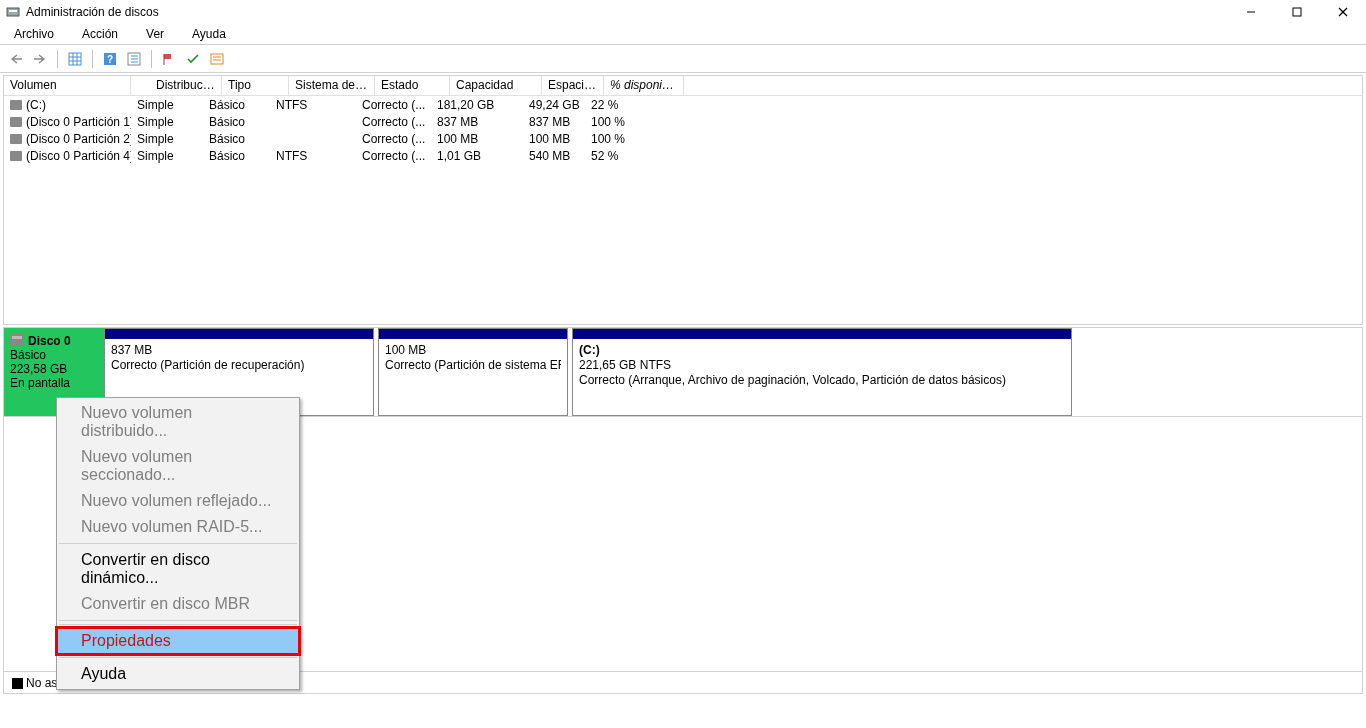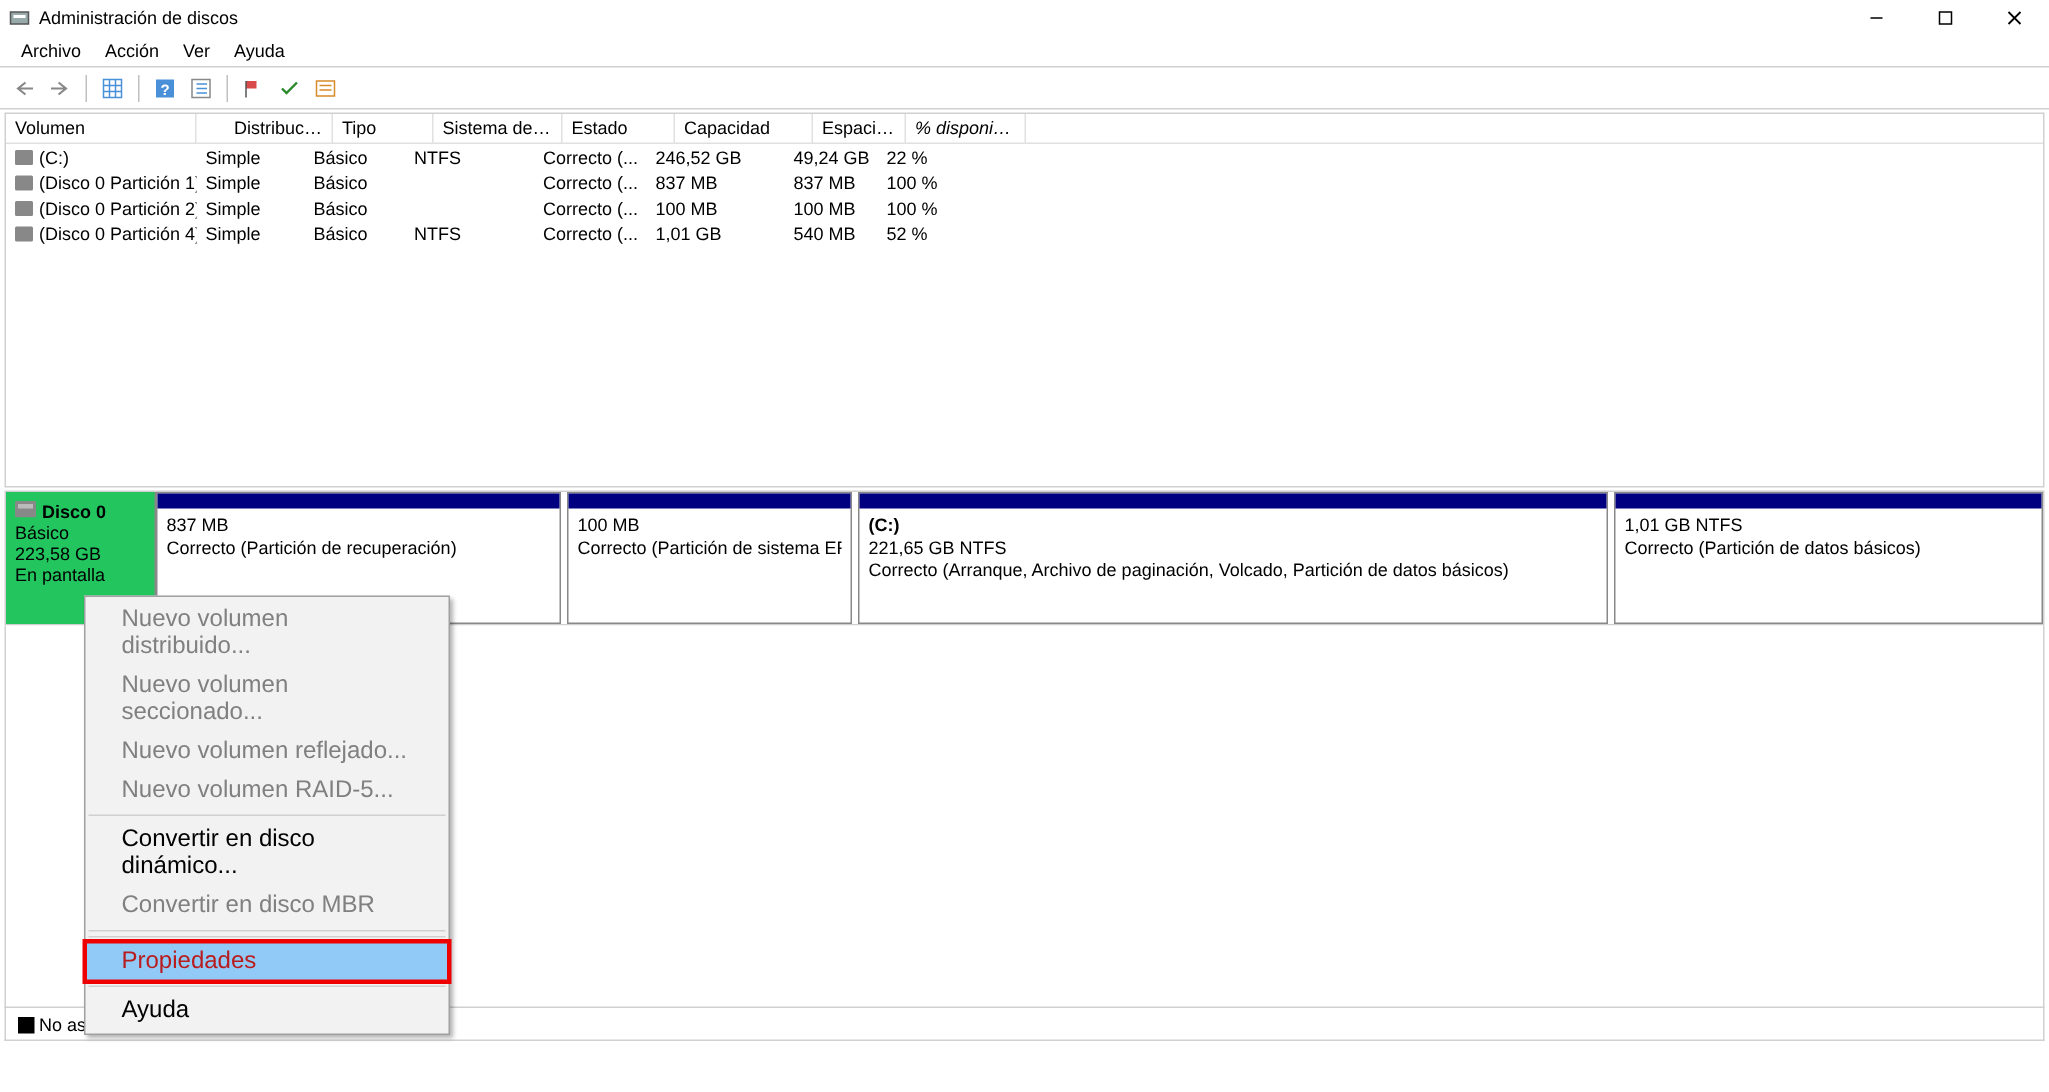--- a/index.html
+++ b/index.html
@@ -2,21 +2,21 @@
 <html><head>
 <meta charset="utf-8">
 <style>
   * { box-sizing: border-box; margin: 0; padding: 0; }
   body { font-family: "Segoe UI", Tahoma, sans-serif; font-size: 12px; background: #fff; color: #000; width: 1366px; height: 728px; overflow: hidden; position: relative; }
   .titlebar { height: 24px; display: flex; align-items: center; padding: 0 6px; }
   .titlebar .app-icon { width: 14px; height: 14px; margin-right: 6px; display: inline-flex; }
   .titlebar .title { font-size: 12px; }
   .window-controls { position: absolute; right: 0; top: 0; display: flex; }
   .window-controls .btn { width: 46px; height: 24px; display: flex; align-items: center; justify-content: center; }
-  .menubar { height: 21px; display: flex; align-items: center; padding: 0 6px; }
+  .menubar { height: 21px; display: flex; align-items: center; padding: 0 6px; gap: 12px; }
   .menubar .menu-item { padding: 2px 8px; }
   .sep-line { border-bottom: 1px solid #d0d0d0; }
   .toolbar { height: 28px; display: flex; align-items: center; padding: 0 6px; gap: 4px; border-bottom: 1px solid #d0d0d0; }
   .toolbar .tb-btn { width: 20px; height: 20px; display: flex; align-items: center; justify-content: center; }
   .toolbar .tb-sep { width: 1px; height: 18px; background: #c0c0c0; margin: 0 3px; }
   .list-pane { height: 250px; border: 1px solid #d0d0d0; margin: 2px 3px; position: relative; background: #fff; }
   .list-header { display: flex; height: 20px; border-bottom: 1px solid #e0e0e0; background: #fff; }
   .list-header .col { border-right: 1px solid #e0e0e0; padding: 2px 6px; white-space: nowrap; overflow: hidden; text-overflow: ellipsis; }
   .list-rows .row { display: flex; height: 17px; align-items: center; }
   .list-rows .cell { padding: 1px 6px; white-space: nowrap; overflow: hidden; }
@@ -145,21 +145,21 @@
       <div class="col" style="width: 62px;">Espacio ...</div>
       <div class="col" style="width: 80px; font-style: italic;">% disponible</div>
     </div>
   <div class="list-rows" id="list-rows">
       <div class="row">
         <div class="cell" style="width: 127px;"><span class="disk-icon-sm"></span>(C:)</div>
         <div class="cell" style="width: 72px;">Simple</div>
         <div class="cell" style="width: 67px;">Básico</div>
         <div class="cell" style="width: 86px;">NTFS</div>
         <div class="cell" style="width: 75px;">Correcto (...</div>
-        <div class="cell" style="width: 92px;">246,52 GB</div>
+        <div class="cell" style="width: 92px;">181,20 GB</div>
         <div class="cell" style="width: 62px;">49,24 GB</div>
         <div class="cell" style="width: 80px;">22 %</div>
       </div>
       <div class="row">
         <div class="cell" style="width: 127px;"><span class="disk-icon-sm"></span>(Disco 0 Partición 1)</div>
         <div class="cell" style="width: 72px;">Simple</div>
         <div class="cell" style="width: 67px;">Básico</div>
         <div class="cell" style="width: 86px;"></div>
         <div class="cell" style="width: 75px;">Correcto (...</div>
         <div class="cell" style="width: 92px;">837 MB</div>
@@ -218,27 +218,20 @@
         </div>
       </div>
       <div class="part" style="width: 500px;">
         <div class="part-header"></div>
         <div class="part-body">
           <div style="font-weight:bold">(C:)</div>
           <div>221,65 GB NTFS</div>
           <div style="white-space:nowrap;overflow:hidden">Correcto (Arranque, Archivo de paginación, Volcado, Partición de datos básicos)</div>
         </div>
       </div>
-      <div class="part" style="width: 286px;">
-        <div class="part-header"></div>
-        <div class="part-body">
-          <div>1,01 GB NTFS</div>
-          <div style="white-space:nowrap;overflow:hidden">Correcto (Partición de datos básicos)</div>
-        </div>
-      </div>
     </div>
 </div>
 
 <div class="gfx-blank"></div>
 
 <div class="legend">
   <span><span class="sw sw-black"></span><span>No asignado</span></span>
   <span><span class="sw sw-navy"></span><span>Partición primaria</span></span>
 </div>
 

